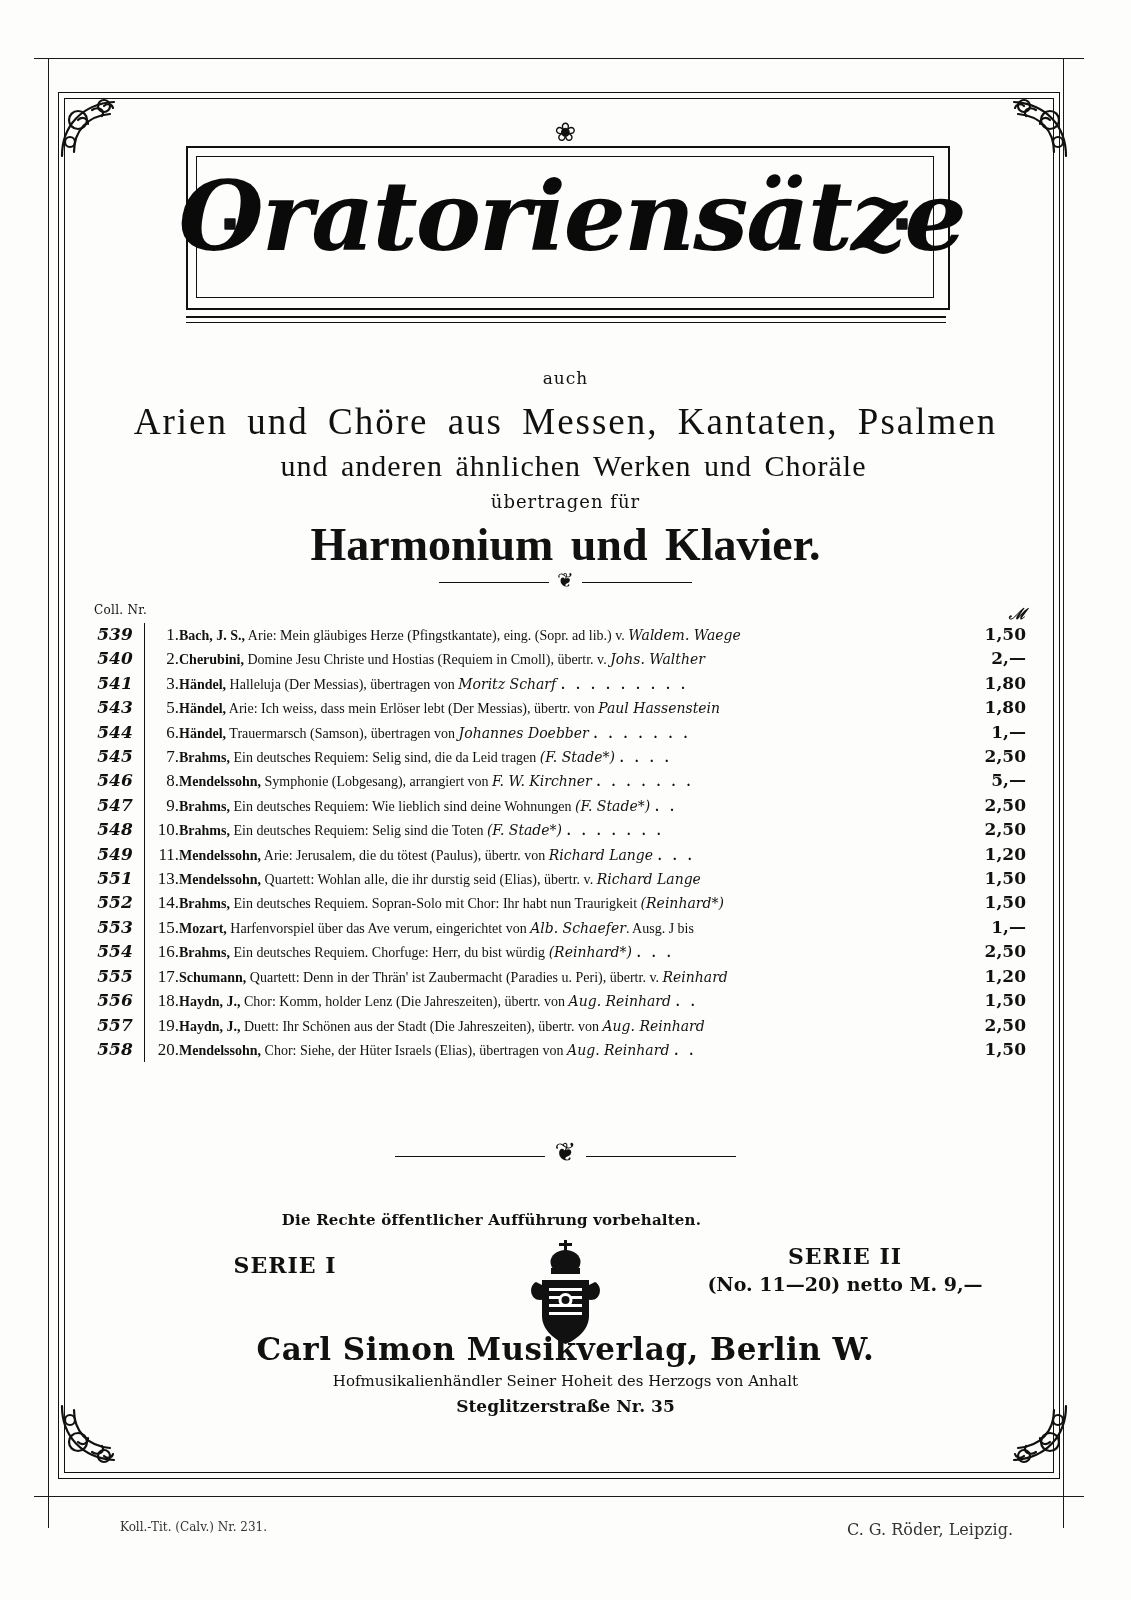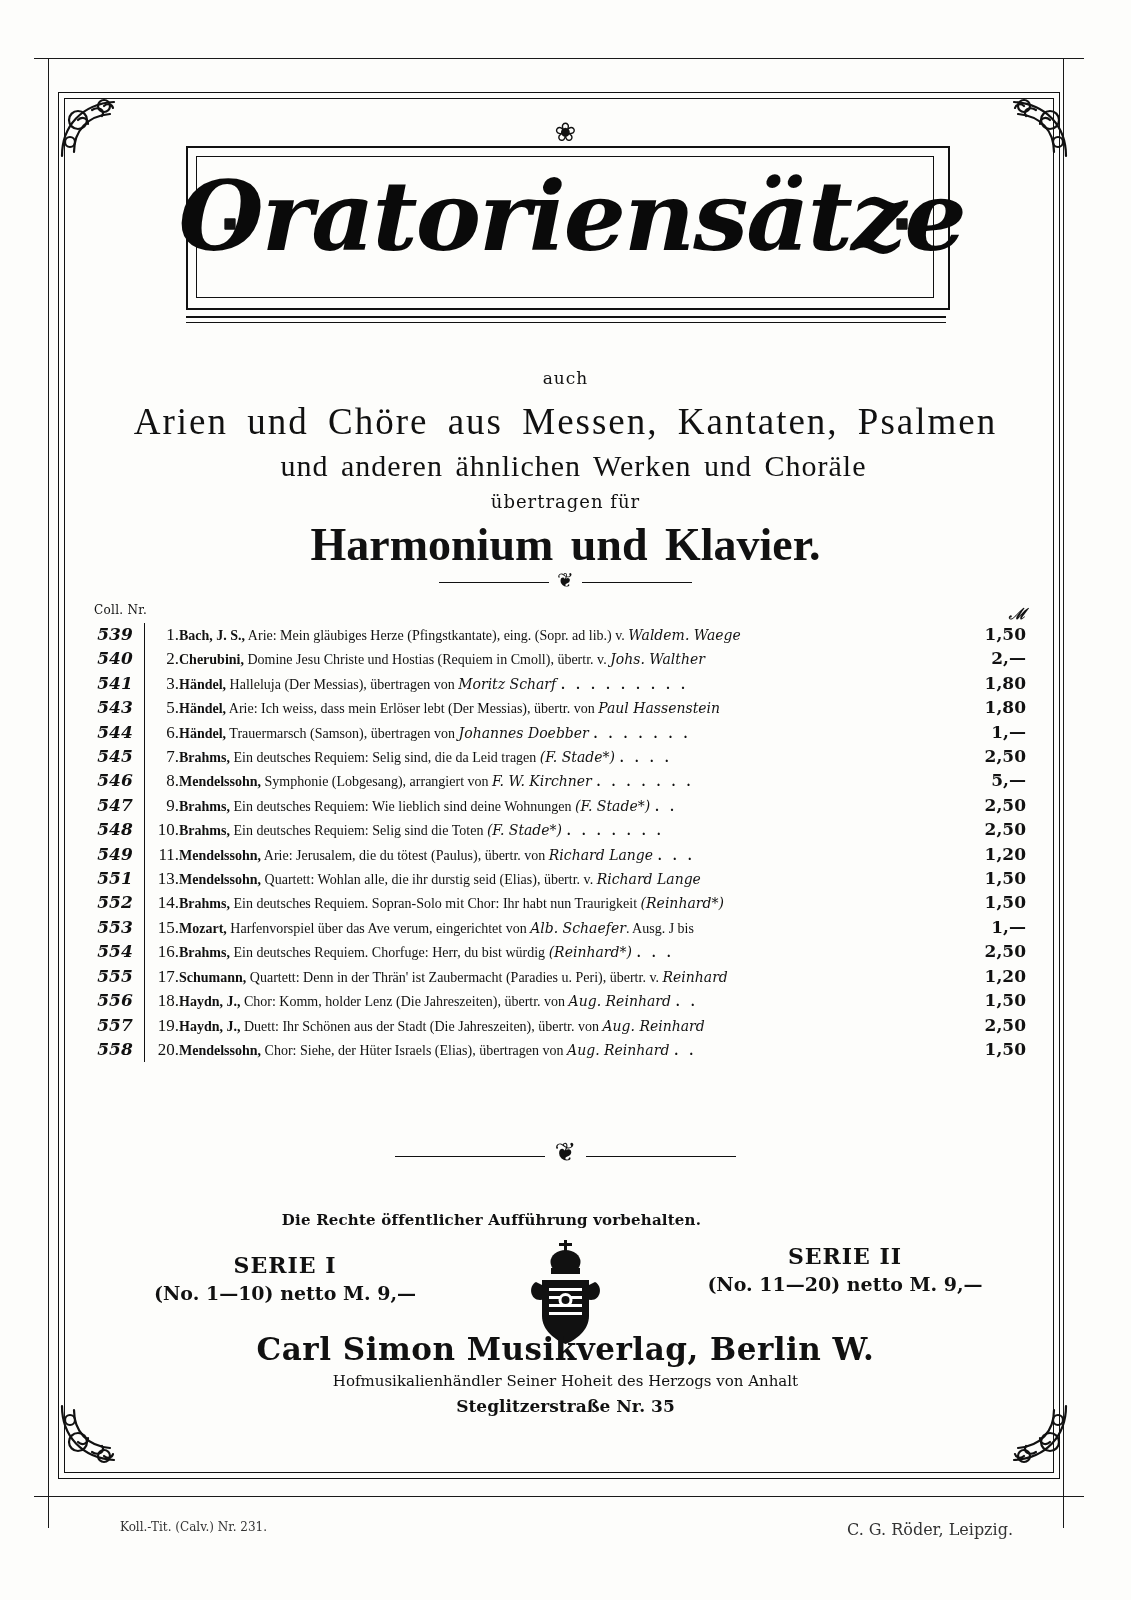--- a/index.html
+++ b/index.html
@@ -623,21 +623,20 @@
   <div class="bot-ornament">
     <span class="rule"></span>
     <span class="glyph">❦</span>
     <span class="rule"></span>
   </div>
 
   <div class="rights">Die Rechte öffentlicher Aufführung vorbehalten.</div>
 
   <div class="serie-left">
     <div class="serie-title">SERIE I</div>
-    <div class="serie-sub">(No. 1—10) netto M. 9,—</div>
   </div>
 
   <div class="crest-emblem">
     <svg width="96" height="112" viewBox="0 0 96 112">
       <g fill="#111">
         <rect x="46" y="2" width="3" height="12"></rect>
         <rect x="41" y="5" width="13" height="3"></rect>
         <ellipse cx="47.5" cy="24" rx="15" ry="12"></ellipse>
         <path d="M33 30 L62 30 L62 36 L33 36 Z"></path>
         <path d="M18 44 C 10 48, 12 62, 22 62 C 28 62, 30 54, 26 48 Z"></path>

